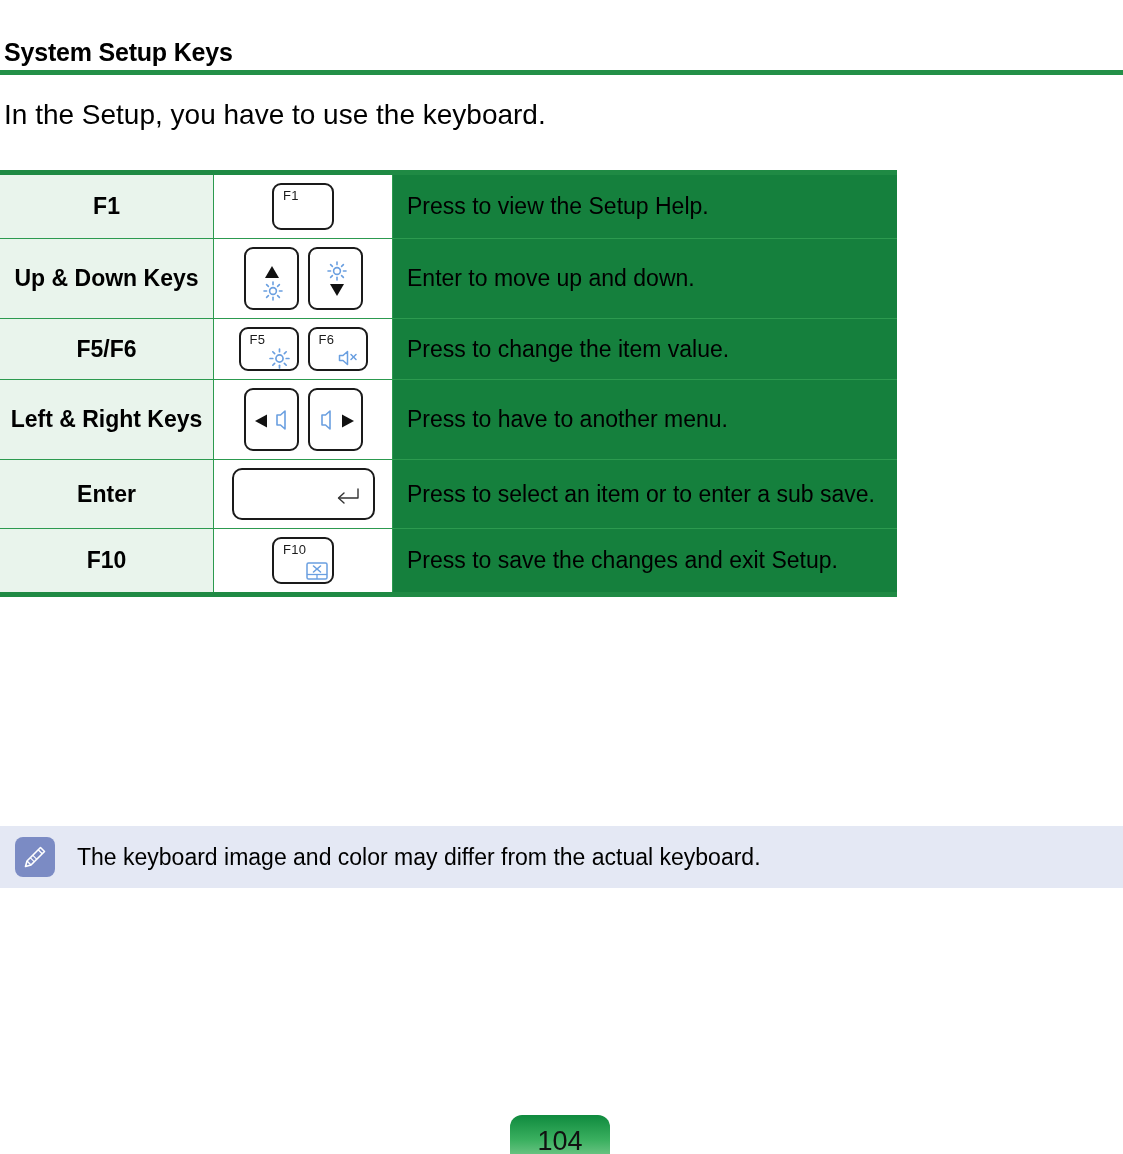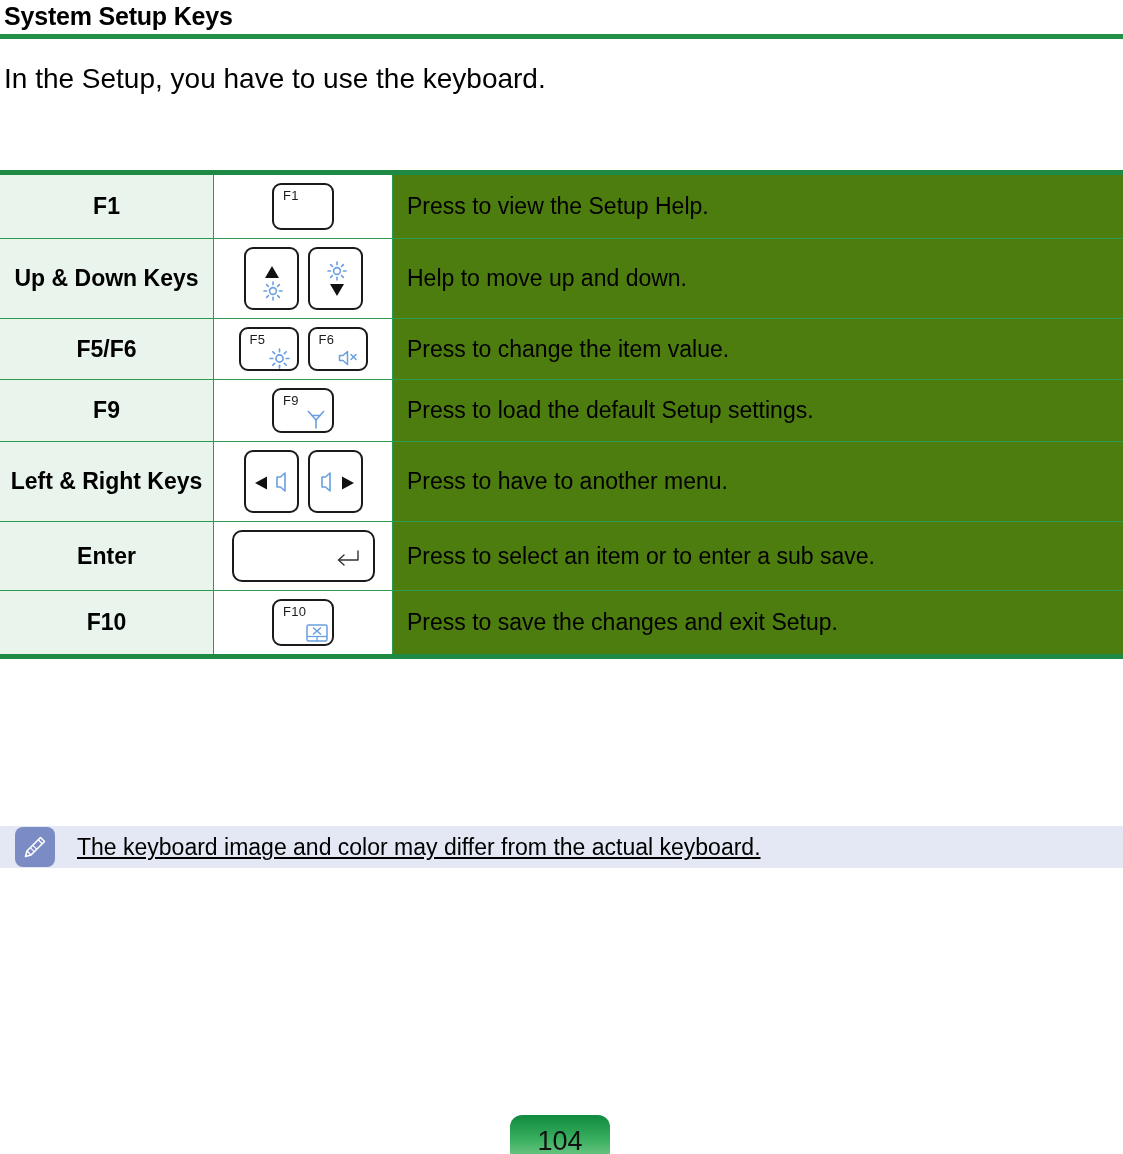--- a/index.html
+++ b/index.html
@@ -16,39 +16,40 @@
     overflow: hidden;
   }
 
   
   .page-title {
     font-size: 25px;
     font-weight: bold;
     line-height: 28px;
     padding: 2px 0 0 4px;
     letter-spacing: -0.2px;
+    margin-top: 36px;
   }
   .title-rule {
     height: 5px;
     background: #239048;
     margin-top: 4px;
     width: 1123px;
   }
   .intro-text {
     font-size: 28px;
     line-height: 28px;
     padding: 26px 0 0 4px;
   }
 
   
   .keys-table {
     position: absolute;
     left: 0;
     top: 170px;
-    width: 1123px;
+    width: 897px;
     border-collapse: collapse;
     table-layout: fixed;
   }
   .keys-table tr {
     border-bottom: 1px solid #2c9a4f;
   }
   .keys-table tr:first-child {
     border-top: 5px solid #1f8a44;
   }
   .keys-table tr:last-child {
@@ -72,21 +73,21 @@
     line-height: 29px;
     padding: 6px 4px !important;
   }
   .col-icon {
     width: 178px;
     background: #ffffff;
     text-align: center;
     padding: 8px 0 !important;
   }
   .col-desc {
-    background: #4d7c0f;
+    background: #15803d;
     font-size: 23px;
     line-height: 29px;
     padding: 6px 6px 6px 14px !important;
   }
   .key-group {
     display: flex;
     justify-content: center;
     align-items: center;
     gap: 9px;
   }
@@ -121,25 +122,24 @@
   .k-lr      { width: 55px; height: 63px; }
   .k-enter   { width: 143px; height: 52px; border-radius: 10px; }
   .k-f10     { width: 62px; height: 47px; }
 
   
   .note-box {
     position: absolute;
     left: 0;
     top: 826px;
     width: 1123px;
-    height: 42px;
+    height: 62px;
     background: #e4e8f4;
     display: flex;
     align-items: center;
-    text-decoration: underline;
   }
   .note-icon {
     width: 40px;
     height: 40px;
     margin-left: 15px;
     border-radius: 8px;
     background: #7b8bc4;
     display: flex;
     align-items: center;
     justify-content: center;
@@ -238,21 +238,21 @@
               </svg>
             </span>
             <span class="kc-glyph" style="left:19px; top:34px;">
               <svg width="16" height="13" viewBox="0 0 16 13">
                   <polygon points="8,12 15,0 1,0" fill="#111"></polygon>
                 </svg>
             </span>
           </span>
         </div>
       </td>
-      <td class="col-desc">Help to move up and down.</td>
+      <td class="col-desc">Enter to move up and down.</td>
     </tr>
 
     <tr>
       <td class="col-name">F5/F6</td>
       <td class="col-icon">
         <div class="key-group">
           <span class="keycap k-fn">
             <span class="kc-label">F5</span>
             <span class="kc-glyph" style="left:28px; top:19px;">
               <svg width="21" height="21" viewBox="0 0 20 20">
@@ -280,38 +280,20 @@
                     <line x1="19" y1="5.5" x2="14" y2="10.5"></line>
                 </g>
               </svg>
             </span>
           </span>
         </div>
       </td>
       <td class="col-desc">Press to change the item value.</td>
     </tr>
 
-    <tr>
-      <td class="col-name">F9</td>
-      <td class="col-icon">
-        <div class="key-group">
-          <span class="keycap k-f9">
-            <span class="kc-label">F9</span>
-            <span class="kc-glyph" style="left:30px; top:17px;">
-              <svg width="24" height="24" viewBox="0 0 24 24">
-                <path d="M4 4 L12 13 L20 4" fill="none" stroke="#6a9fe0" stroke-width="1.6" stroke-linejoin="round"></path>
-                <line x1="12" y1="13" x2="12" y2="21" stroke="#6a9fe0" stroke-width="1.6" stroke-linecap="round"></line>
-                <line x1="8" y1="8.5" x2="16" y2="8.5" stroke="#6a9fe0" stroke-width="1.6" stroke-linecap="round"></line>
-              </svg>
-            </span>
-          </span>
-        </div>
-      </td>
-      <td class="col-desc">Press to load the default Setup settings.</td>
-    </tr>
 
 
     <tr>
       <td class="col-name">Left &amp; Right Keys</td>
       <td class="col-icon">
         <div class="key-group">
           <span class="keycap k-lr">
             <span class="kc-glyph" style="left:9px; top:24px;">
               <svg width="13" height="14" viewBox="0 0 13 14">
                   <polygon points="0,7 12,0.5 12,13.5" fill="#111"></polygon>

